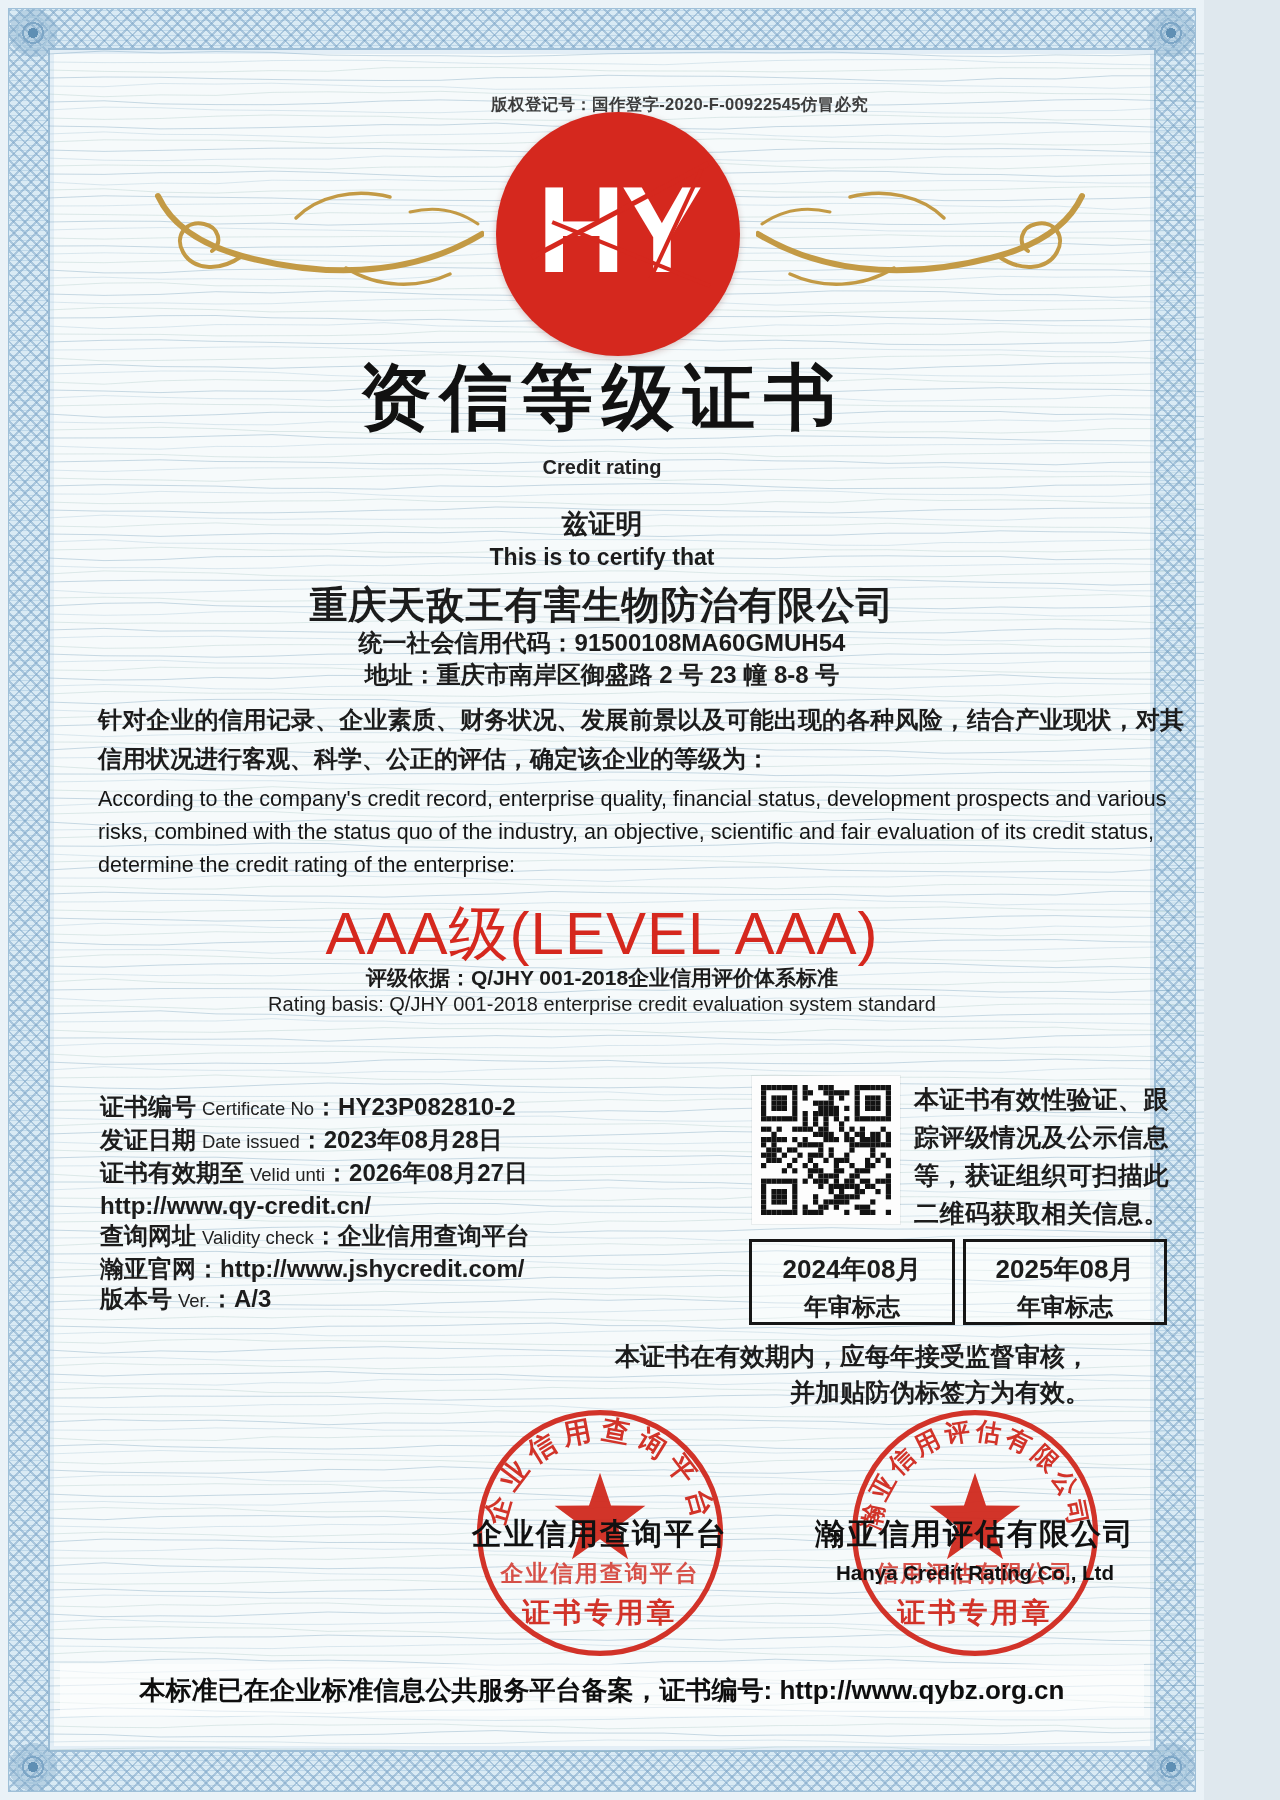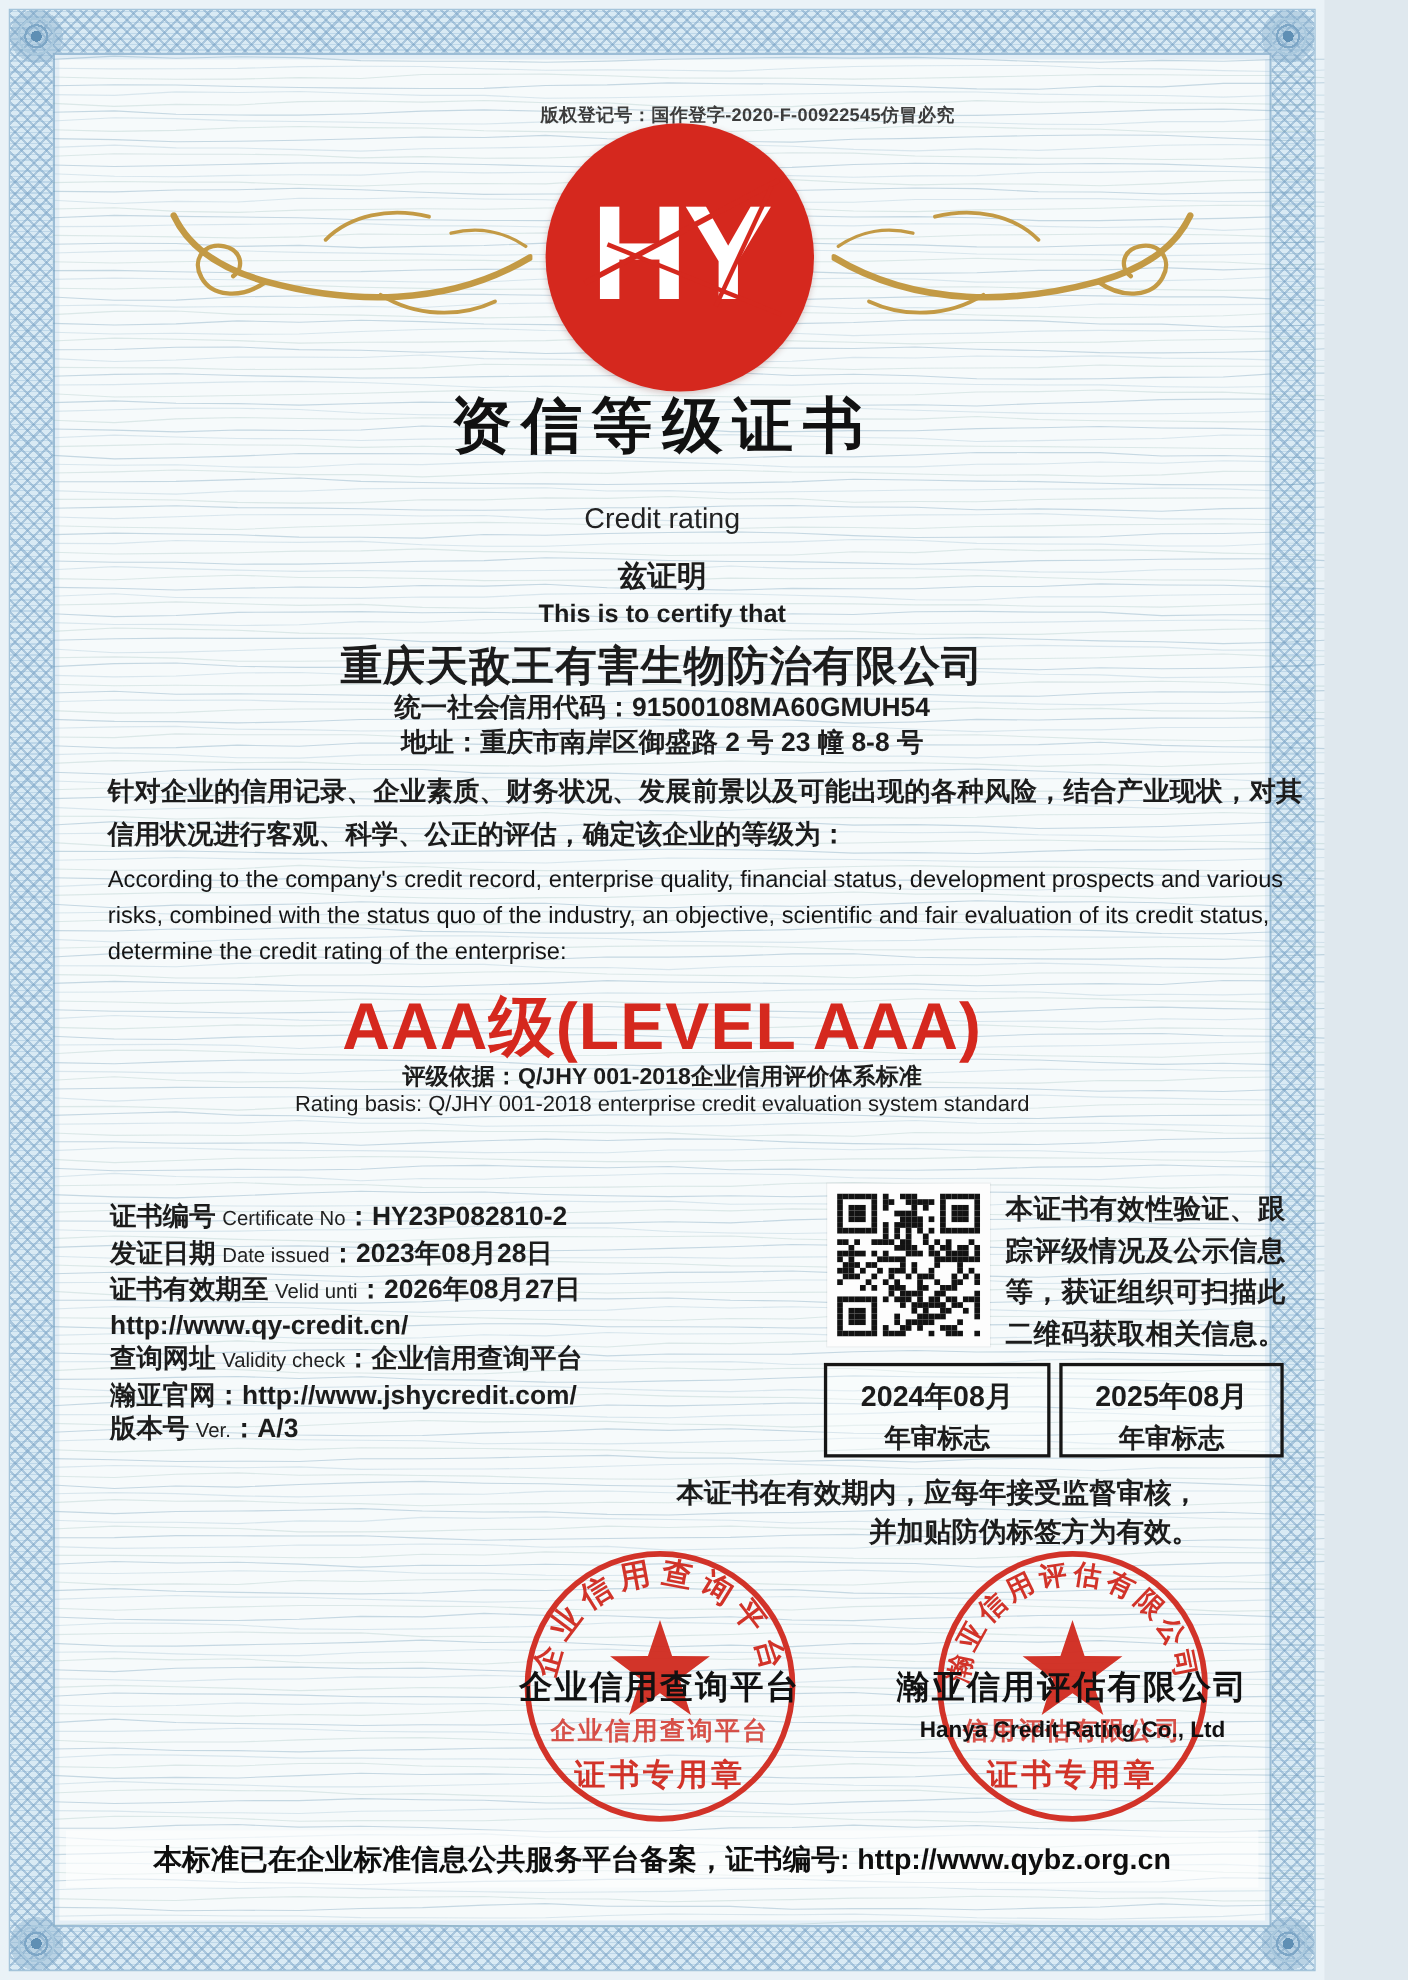--- a/index.html
+++ b/index.html
@@ -42,32 +42,32 @@
     box-shadow:0 2px 6px rgba(120,40,30,.25);overflow:hidden;
   }
   .logo-text{font-size:122px;font-weight:800;color:#ffffff;letter-spacing:-4px;transform:translateY(-4px);}
   .shard{position:absolute;background:#d5281e;}
   .sh1{width:200px;height:5px;transform:rotate(-28deg);top:96px;left:24px;}
   .sh2{width:170px;height:4px;transform:rotate(22deg);top:140px;left:50px;}
   .sh3{width:120px;height:4px;transform:rotate(-65deg);top:110px;left:120px;}
   .flourish{top:176px;}
   .fl-left{left:148px;}
   .fl-right{left:756px;transform:scaleX(-1);}
-  .title-cn{top:350px;left:0;right:0;text-align:center;font-size:55px;font-weight:700;letter-spacing:9px;color:#111;}
-  .title-en{top:456px;left:0;right:0;text-align:center;font-size:26px;font-weight:400;color:#222;}
+  .title-cn{top:350px;left:0;right:0;text-align:center;font-size:72px;font-weight:700;letter-spacing:9px;color:#111;}
+  .title-en{top:456px;left:0;right:0;text-align:center;font-size:20px;font-weight:700;color:#222;}
   
   .certify-cn{top:506px;left:0;right:0;text-align:center;font-size:27px;font-weight:600;}
   .certify-en{top:544px;left:0;right:0;text-align:center;font-size:23px;font-weight:600;}
   .company{top:580px;left:0;right:0;text-align:center;font-size:38px;font-weight:800;letter-spacing:1px;}
   .credit-code{top:627px;left:0;right:0;text-align:center;font-size:24px;font-weight:600;}
   .address{top:659px;left:0;right:0;text-align:center;font-size:24px;font-weight:600;}
   
   .body-cn{top:700px;left:98px;width:1086px;font-size:24px;line-height:39px;font-weight:600;text-align:justify;}
   .body-en{top:783px;left:98px;width:1086px;font-size:21.5px;line-height:33px;font-weight:500;color:#151515;}
-  .rating{top:894px;left:0;right:0;text-align:center;font-size:60px;font-weight:700;color:#d5281e;letter-spacing:1px;}
+  .rating{top:894px;left:0;right:0;text-align:center;font-size:60px;font-weight:400;color:#d5281e;letter-spacing:1px;}
   .basis-cn{top:964px;left:0;right:0;text-align:center;font-size:21px;font-weight:600;}
   .basis-en{top:993px;left:0;right:0;text-align:center;font-size:20px;font-weight:500;}
   
   .details{top:1092px;left:100px;width:560px;}
   .d-row{line-height:30px;white-space:nowrap;}
   .d-cn{font-size:24px;font-weight:600;}
   .d-en{font-size:18.5px;font-weight:500;color:#222;margin-left:6px;}
   .d-val{font-size:24px;font-weight:600;}
   .d-plain{font-size:24px;font-weight:600;}
   

